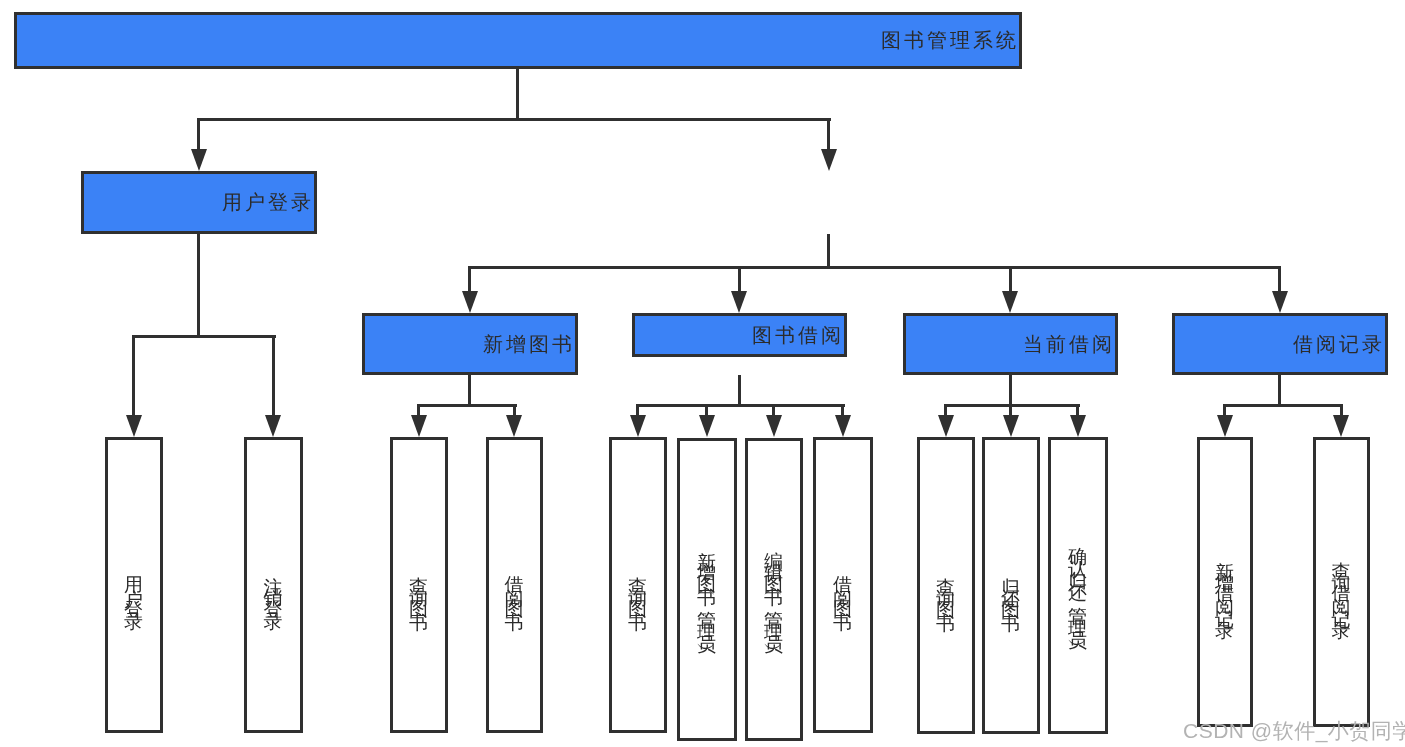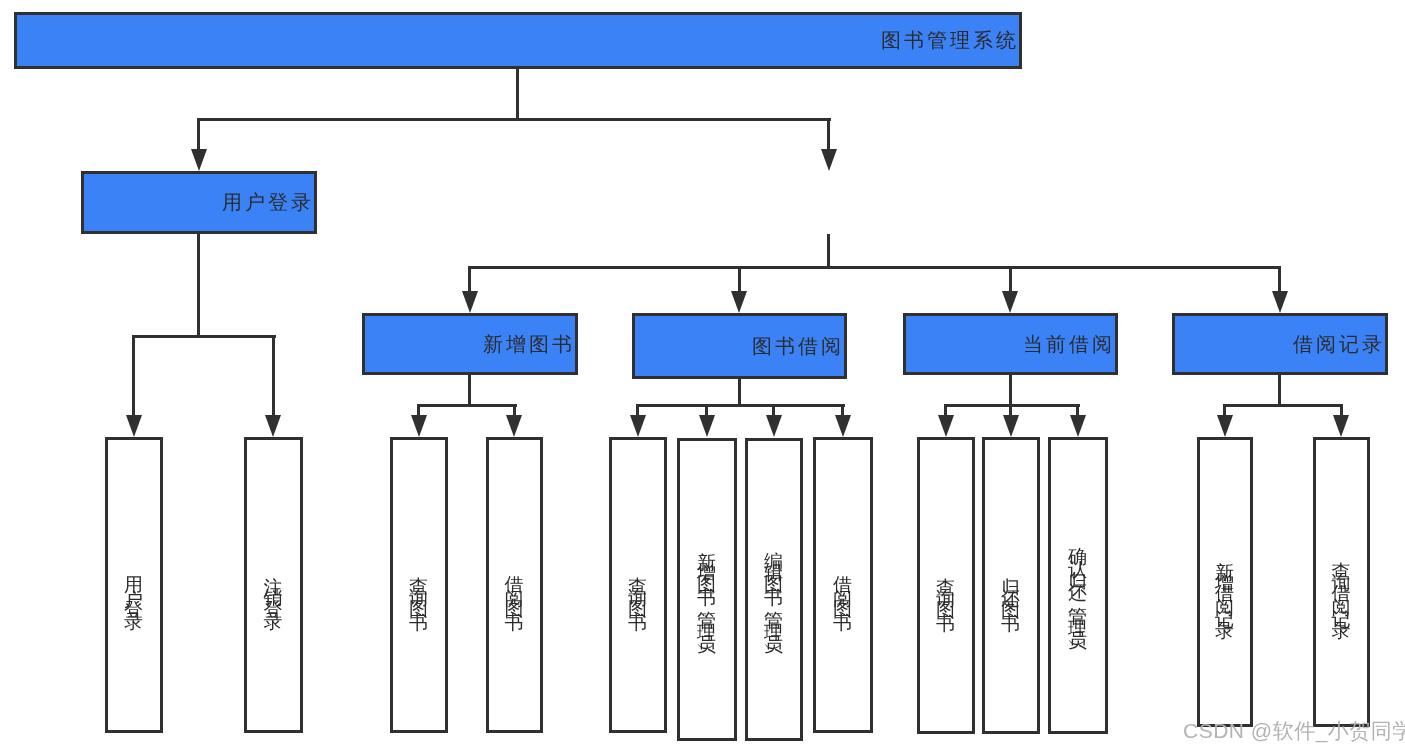--- a/index.html
+++ b/index.html
@@ -93,21 +93,21 @@
   <div class="line" style="left:1009px;top:269px;width:3px;height:24px;"></div>
   <div class="line" style="left:1278px;top:269px;width:3px;height:24px;"></div>
   <div class="arrow" style="left:462px;top:291px;"></div>
   <div class="arrow" style="left:731px;top:291px;"></div>
   <div class="arrow" style="left:1002px;top:291px;"></div>
   <div class="arrow" style="left:1272px;top:291px;"></div>
 
   <div class="hbox" style="left:362px;top:313px;width:216px;height:62px;">
     <span>新增图书</span>
   </div>
-  <div class="hbox" style="left:632px;top:313px;width:215px;height:66px;">
+  <div class="hbox" style="left:632px;top:313px;width:215px;height:44px;">
     <span>图书借阅</span>
   </div>
   <div class="hbox" style="left:1172px;top:313px;width:216px;height:62px;">
     <span>借阅记录</span>
   </div>
   <div class="hbox" style="left:903px;top:313px;width:215px;height:62px;">
     <span>当前借阅</span>
   </div>
 
   <div class="line" style="left:468px;top:375px;width:3px;height:31px;"></div>

